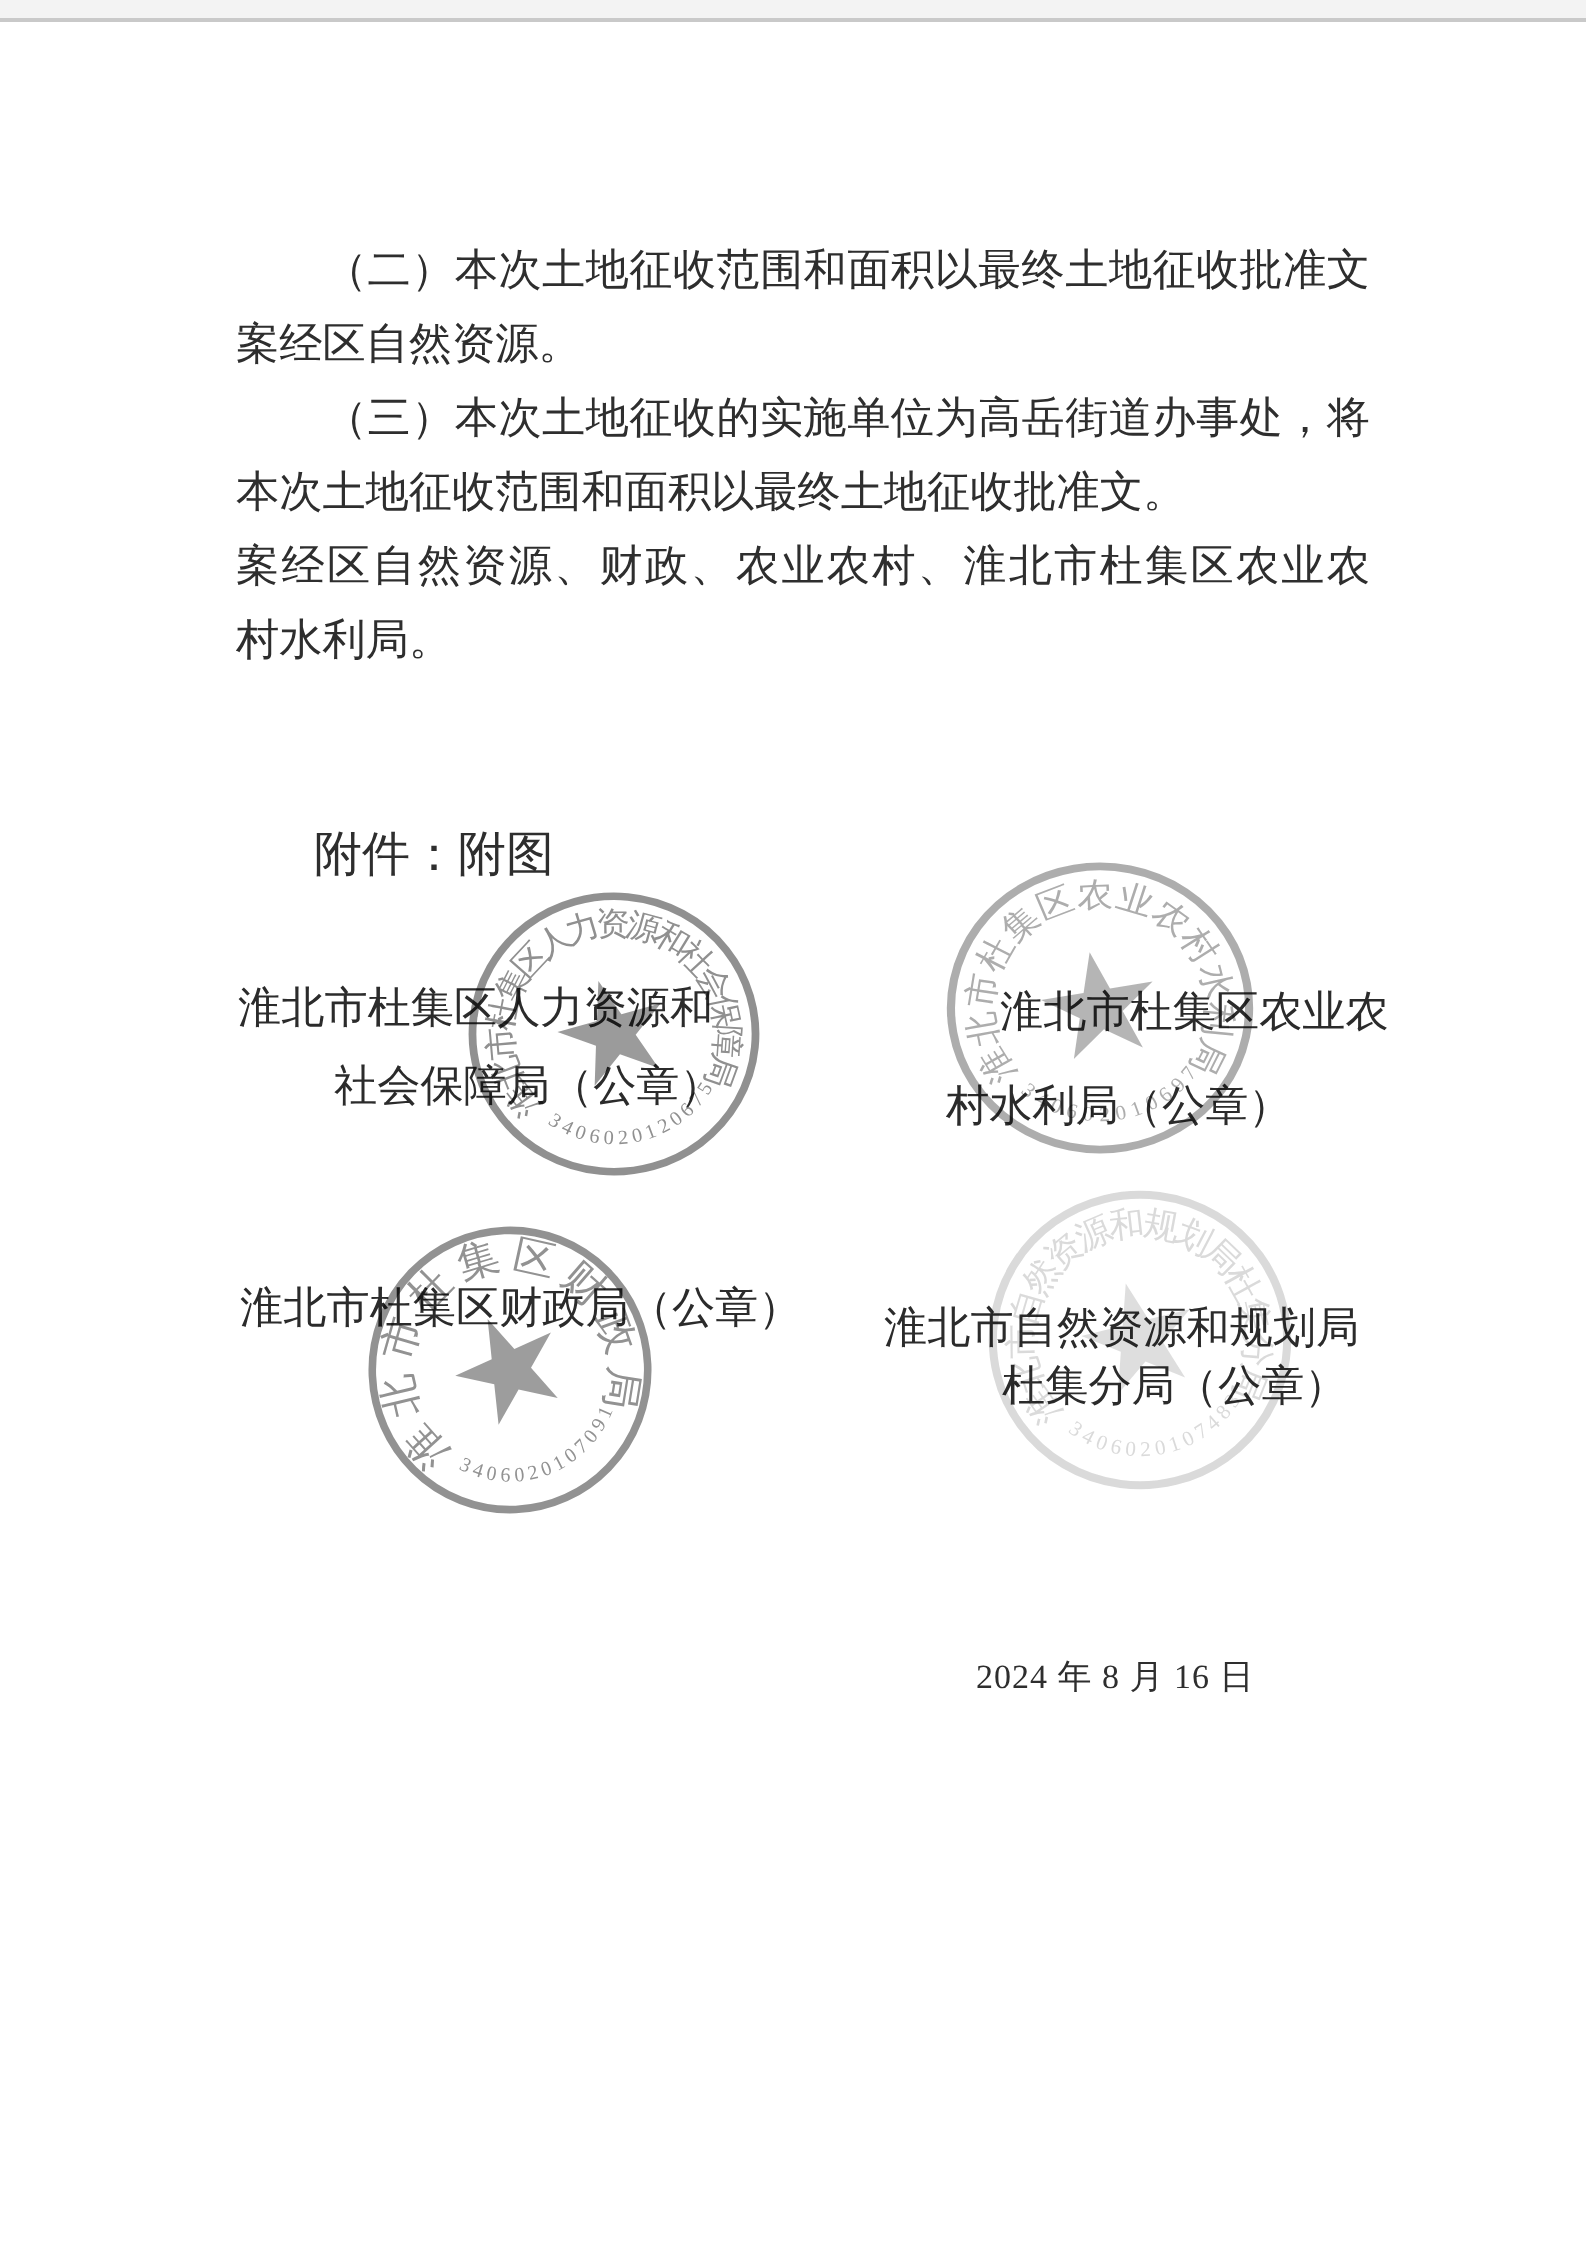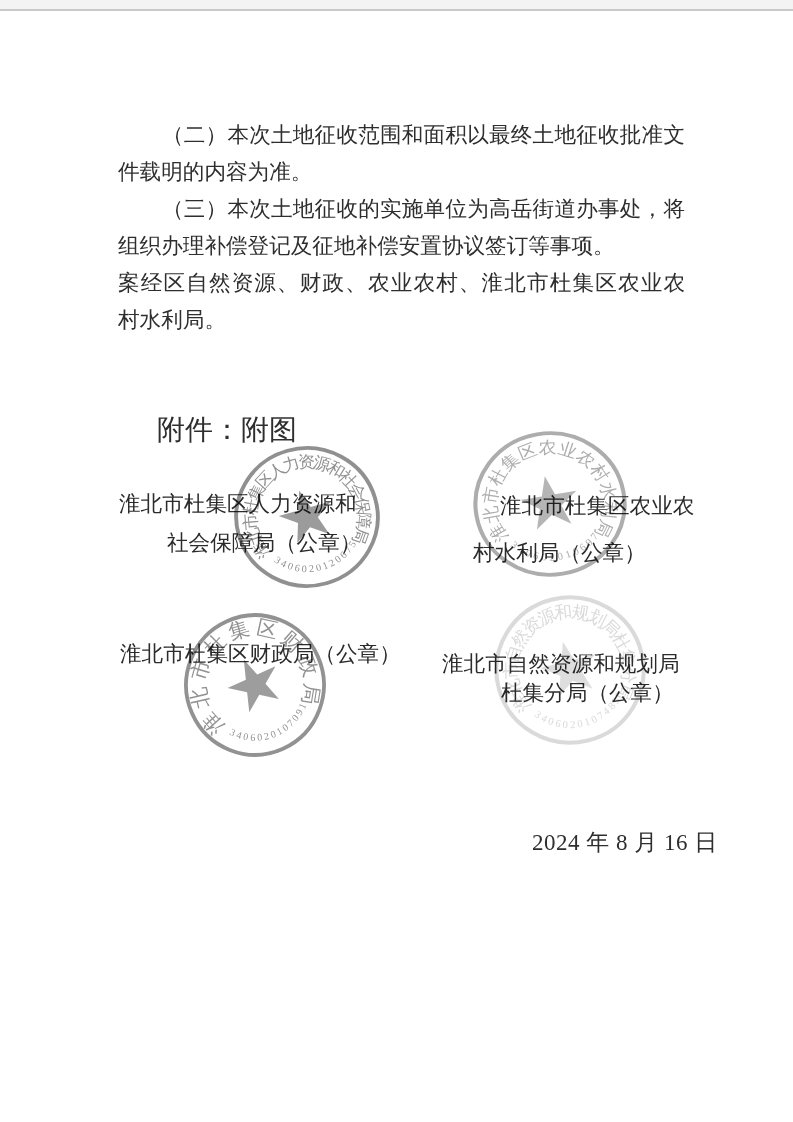--- a/index.html
+++ b/index.html
@@ -12,50 +12,50 @@
   }
   .scan-strip { position:absolute; top:0; left:0; width:100%; height:9px; background:#f3f3f3; }
   .scan-line  { position:absolute; top:9px; left:0; width:100%; height:2px; background:#c9c9c9; }
 
   .body-text { position:absolute; left:118px; top:117px; width:567px;
                font-size:21.6px; line-height:37px; }
   .bline { text-align:justify; }
   .bline.full { text-align-last:justify; }
   .bline.indent { padding-left:44px; }
 
-  .attachment { position:absolute; left:157px; top:411px; font-size:28px; white-space:nowrap; }
+  .attachment { position:absolute; left:157px; top:411px; font-size:24px; white-space:nowrap; }
 
   .sig { position:absolute; font-size:21.6px; white-space:nowrap; color:#2b2b2b; }
   #sig-a1 { left:119px; top:489px; }
   #sig-a2 { left:167px; top:528px; }
   #sig-b1 { left:500px; top:491px; }
   #sig-b2 { left:473px; top:538px; }
   #sig-c  { left:120px; top:639px; }
   #sig-d1 { left:442px; top:649px; }
   #sig-d2 { left:501px; top:678px; }
 
-  .date-line { position:absolute; left:532px; top:827px; font-size:23px;
+  .date-line { position:absolute; left:488px; top:827px; font-size:17px;
                letter-spacing:0.5px; white-space:nowrap;text-align:right; }
 
   .seal { position:absolute; mix-blend-mode:multiply; pointer-events:none; }
   .seal svg { width:100%; height:100%; filter:blur(0.35px); }
 </style>
 </head>
 <body>
 
 <div class="page">
 
   <div class="scan-strip"></div>
   <div class="scan-line"></div>
 
   <div class="body-text">
     <div class="bline indent full">（二）本次土地征收范围和面积以最终土地征收批准文</div>
-    <div class="bline">件载明的内容为准。</div>
+    <div class="bline">案经区自然资源。</div>
     <div class="bline indent full">（三）本次土地征收的实施单位为高岳街道办事处，将</div>
-    <div class="bline">组织办理补偿登记及征地补偿安置协议签订等事项。</div>
+    <div class="bline">本次土地征收范围和面积以最终土地征收批准文。</div>
     <div class="bline full">案经区自然资源、财政、农业农村、淮北市杜集区农业农</div>
     <div class="bline">村水利局。</div>
   </div>
 
   <div class="attachment">附件：附图</div>
 
   <div class="sig" id="sig-a1">淮北市杜集区人力资源和</div>
   <div class="sig" id="sig-a2">社会保障局（公章）</div>
   <div class="sig" id="sig-b1">淮北市杜集区农业农</div>
   <div class="sig" id="sig-b2">村水利局（公章）</div>

